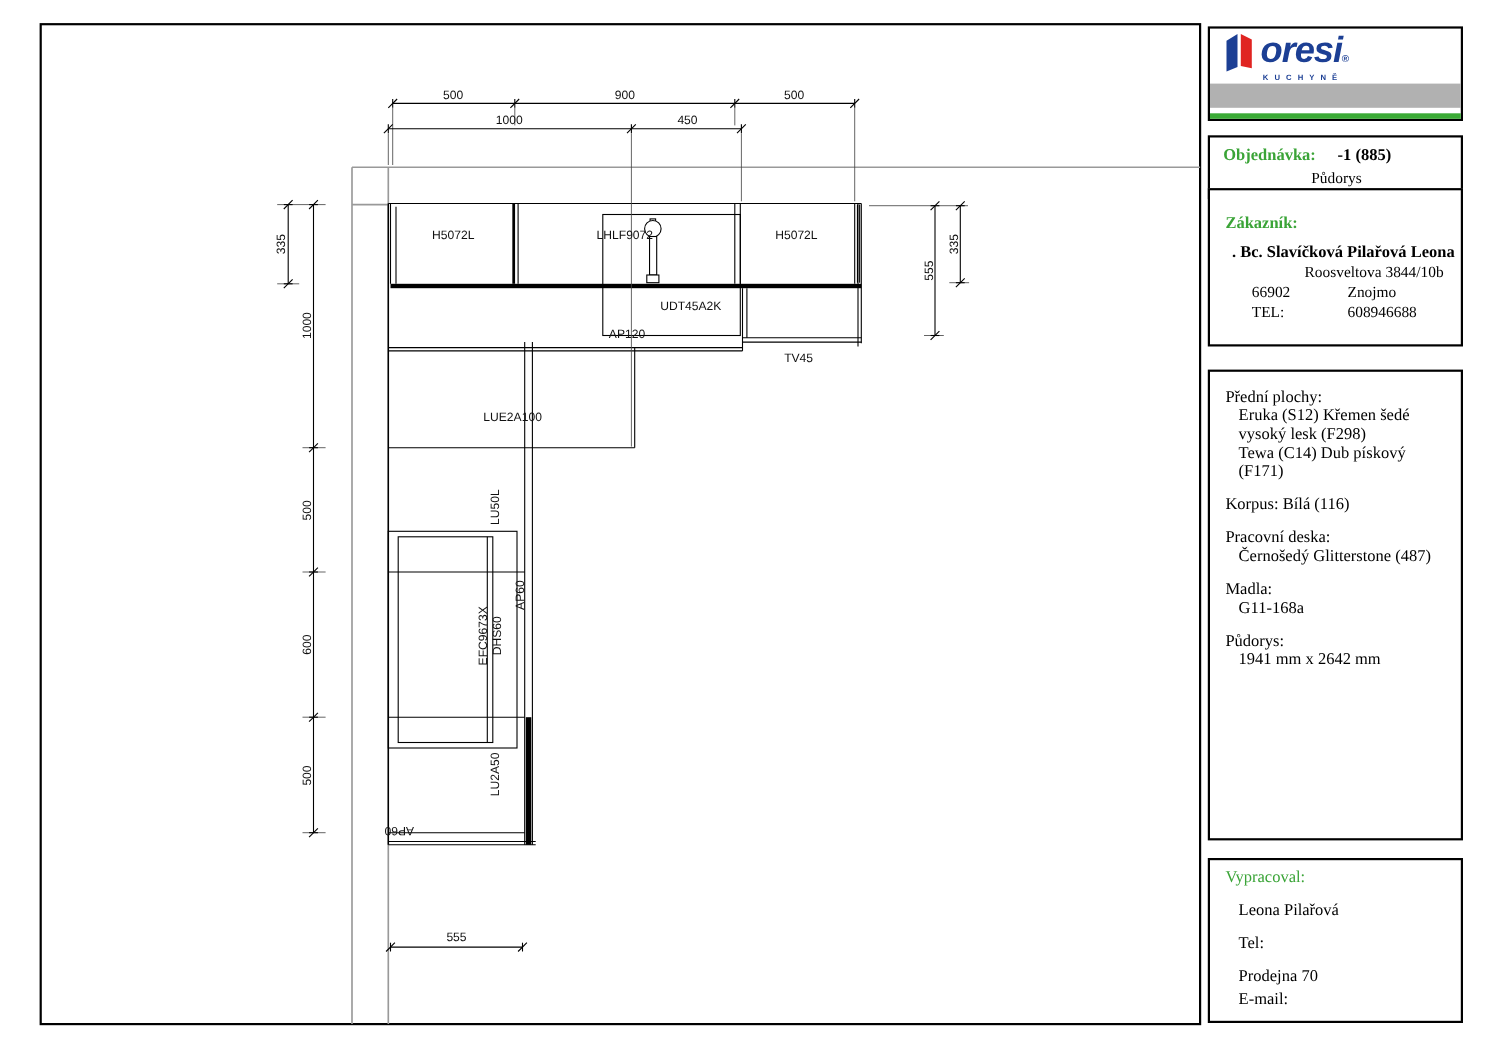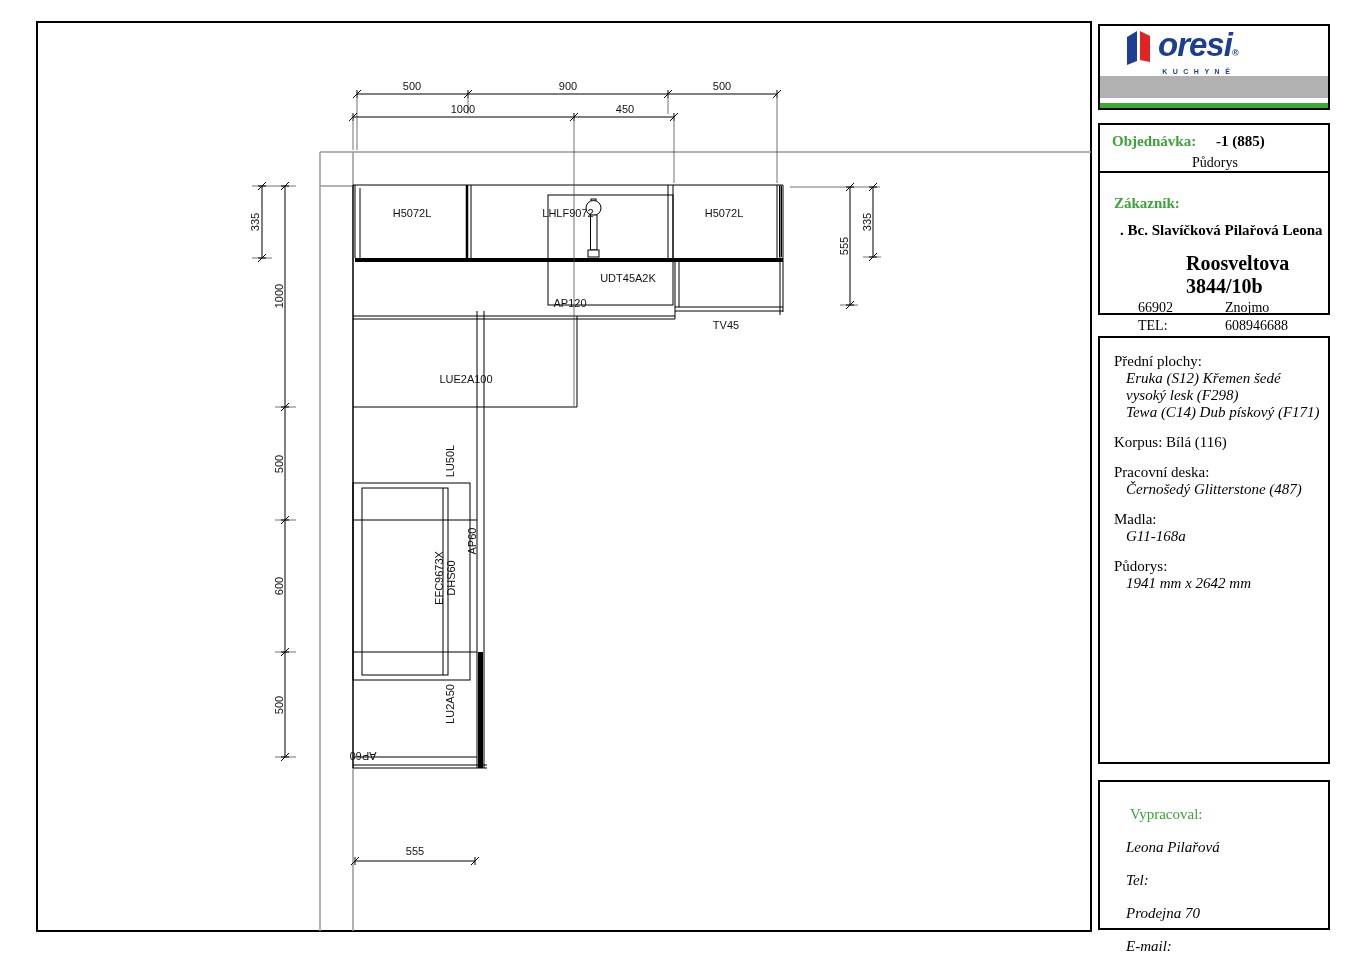--- a/index.html
+++ b/index.html
@@ -5,49 +5,49 @@
   html,body{margin:0;padding:0;background:#fff;}
   #page{position:relative;width:1351px;height:955px;background:#fff;overflow:hidden;
         font-family:"Liberation Serif",serif;color:#000;}
   #plan-svg{position:absolute;left:0;top:0;}
   #plan-svg text{font-family:"Liberation Sans",sans-serif;font-size:11px;fill:#111;}
   .tb{position:absolute;left:1098px;width:232px;border:2px solid #000;background:#fff;box-sizing:border-box;}
   .green{color:#3aa437;}
   .b{font-weight:bold;}
   
   #logo-box{top:24px;height:86px;}
-  .logo-row{display:flex;align-items:flex-start;padding:4px 0 0 24px;height:44px;text-align:center;}
+  .logo-row{display:flex;align-items:flex-start;padding:4px 0 0 12px;height:44px;}
   .logo-text-wrap{margin-left:4px;}
   .oresi{font-family:"Liberation Sans",sans-serif;font-style:italic;font-weight:bold;
          font-size:33px;line-height:30px;color:#1c3f94;letter-spacing:-1px;}
   .reg{font-size:9px;font-style:normal;vertical-align:baseline;color:#1c3f94;}
   .kuchyne{font-family:"Liberation Sans",sans-serif;font-size:7px;font-weight:bold;
            letter-spacing:5.5px;color:#1c3f94;margin:0 0 0 2px;}
   .graybar{position:absolute;left:0;top:50px;width:100%;height:22px;background:#b1b1b1;}
   .greenbar{position:absolute;left:0;top:77px;width:100%;height:5px;background:#3aaa35;}
   
   #order-box{top:123px;height:58px;padding:8px 10px 0 12px;}
   .order-row{font-size:15px;}
   .order-val{margin-left:16px;}
   .view-name{text-align:center;font-size:14px;margin-top:5px;}
   
   #customer-box{top:171px;height:144px;padding:22px 0 0 14px;}
   .cust-name{font-size:15px;font-weight:bold;margin:10px 0 0 6px;white-space:nowrap;overflow:hidden;}
-  .cust-street{font-size:20px;margin:13px 0 0 72px;font-weight:bold;}
+  .cust-street{font-size:14px;margin:2px 0 0 72px;}
   .cust-grid{display:flex;font-size:14px;margin:2px 0 0 24px;gap:39px;}
   .cust-c1{width:48px;}
   .lbl15{font-size:15px;}
   
   #specs-box{top:336px;height:428px;padding:15px 10px 0 14px;font-size:15px;}
   #specs-box p{margin:0;}
-  .ind{margin-left:12px !important;width:196px;font-style:italic;}
+  .ind{margin-left:12px !important;width:196px;}
   .sp{margin-top:13px !important;}
   
   #author-box{top:780px;height:150px;padding:8px 10px 0 14px;font-size:15px;}
-  #author-box p{margin:16px;}
+  #author-box p{margin:0;}
   .email{font-size:15px;margin-top:4px !important;}
 </style>
 </head>
 <body>
 
 <div id="page">
 
   <svg id="plan-svg" width="1351" height="955" viewBox="0 0 1351 955">
 
     <rect x="37" y="22" width="1054" height="909" fill="none" stroke="#000" stroke-width="2"></rect>

